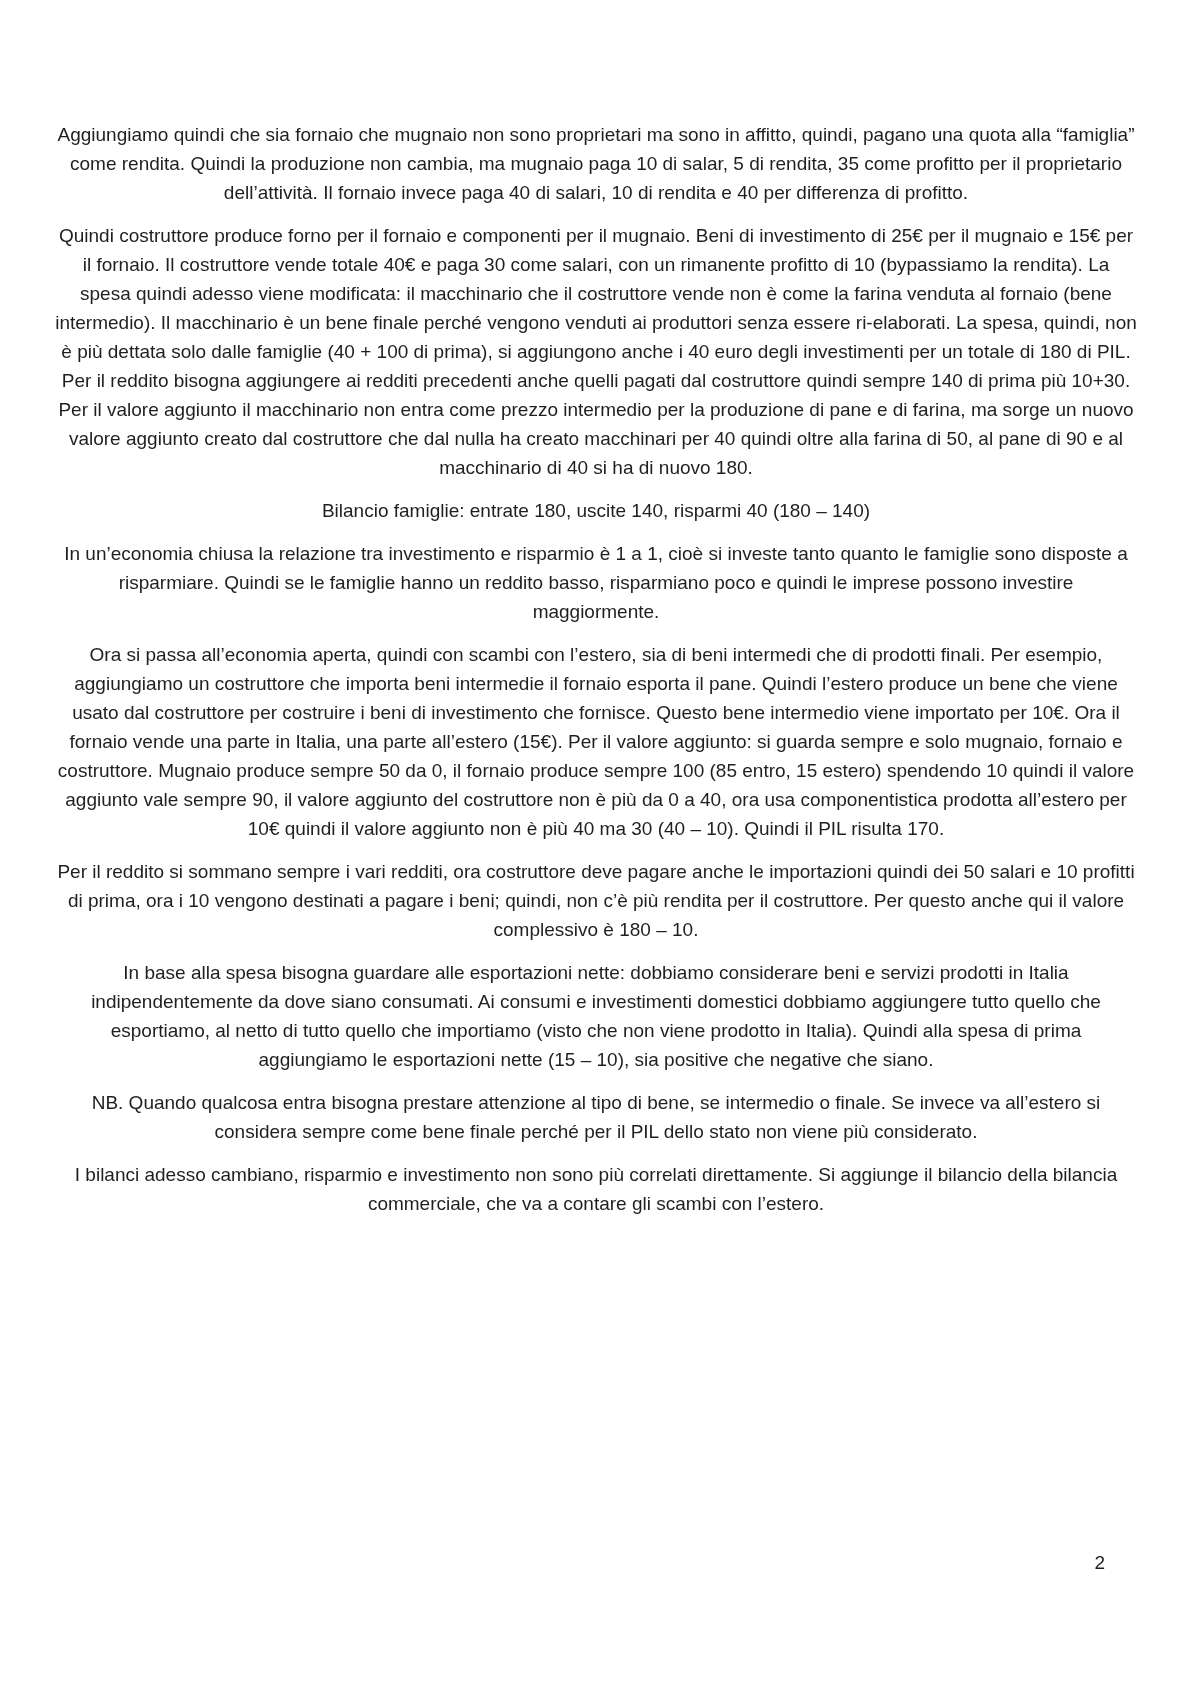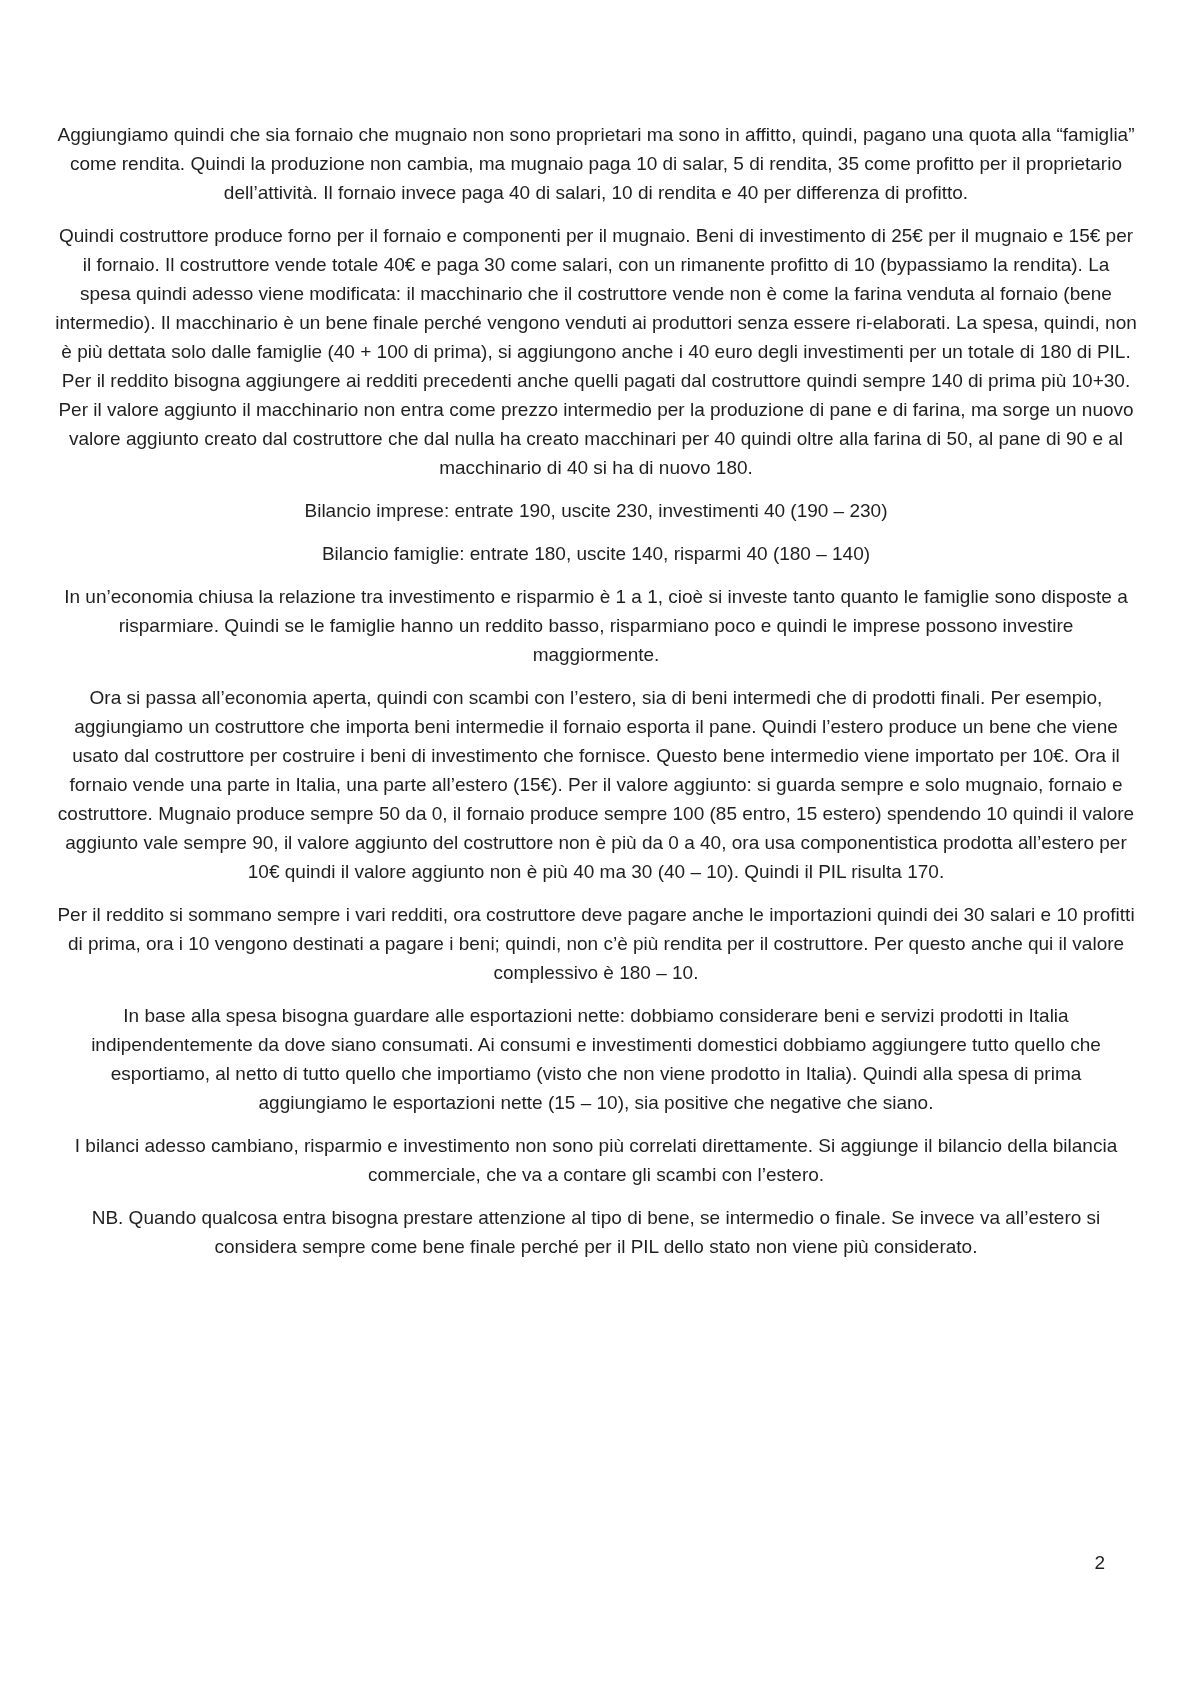--- a/index.html
+++ b/index.html
@@ -39,23 +39,22 @@
     color: #1f1f1f;
   }
 </style>
 </head>
 <body>
 
 <div class="page">
   <div class="doc-body">
     <p>Aggiungiamo quindi che sia fornaio che mugnaio non sono proprietari ma sono in affitto, quindi, pagano una quota alla “famiglia” come rendita. Quindi la produzione non cambia, ma mugnaio paga 10 di salar, 5 di rendita, 35 come profitto per il proprietario dell’attività. Il fornaio invece paga 40 di salari, 10 di rendita e 40 per differenza di profitto.</p>
     <p>Quindi costruttore produce forno per il fornaio e componenti per il mugnaio. Beni di investimento di 25€ per il mugnaio e 15€ per il fornaio. Il costruttore vende totale 40€ e paga 30 come salari, con un rimanente profitto di 10 (bypassiamo la rendita). La spesa quindi adesso viene modificata: il macchinario che il costruttore vende non è come la farina venduta al fornaio (bene intermedio). Il macchinario è un bene finale perché vengono venduti ai produttori senza essere ri-elaborati. La spesa, quindi, non è più dettata solo dalle famiglie (40 + 100 di prima), si aggiungono anche i 40 euro degli investimenti per un totale di 180 di PIL. Per il reddito bisogna aggiungere ai redditi precedenti anche quelli pagati dal costruttore quindi sempre 140 di prima più 10+30. Per il valore aggiunto il macchinario non entra come prezzo intermedio per la produzione di pane e di farina, ma sorge un nuovo valore aggiunto creato dal costruttore che dal nulla ha creato macchinari per 40 quindi oltre alla farina di 50, al pane di 90 e al macchinario di 40 si ha di nuovo 180.</p>
-    <p>Bilancio imprese: entrate 190, uscite 230, investimenti 40 (190 – 230)</p>
     <p>Bilancio famiglie: entrate 180, uscite 140, risparmi 40 (180 – 140)</p>
     <p>In un’economia chiusa la relazione tra investimento e risparmio è 1 a 1, cioè si investe tanto quanto le famiglie sono disposte a risparmiare. Quindi se le famiglie hanno un reddito basso, risparmiano poco e quindi le imprese possono investire maggiormente.</p>
     <p>Ora si passa all’economia aperta, quindi con scambi con l’estero, sia di beni intermedi che di prodotti finali. Per esempio, aggiungiamo un costruttore che importa beni intermedie il fornaio esporta il pane. Quindi l’estero produce un bene che viene usato dal costruttore per costruire i beni di investimento che fornisce. Questo bene intermedio viene importato per 10€. Ora il fornaio vende una parte in Italia, una parte all’estero (15€). Per il valore aggiunto: si guarda sempre e solo mugnaio, fornaio e costruttore. Mugnaio produce sempre 50 da 0, il fornaio produce sempre 100 (85 entro, 15 estero) spendendo 10 quindi il valore aggiunto vale sempre 90, il valore aggiunto del costruttore non è più da 0 a 40, ora usa componentistica prodotta all’estero per 10€ quindi il valore aggiunto non è più 40 ma 30 (40 – 10). Quindi il PIL risulta 170.</p>
-    <p>Per il reddito si sommano sempre i vari redditi, ora costruttore deve pagare anche le importazioni quindi dei 30 salari e 10 profitti di prima, ora i 10 vengono destinati a pagare i beni; quindi, non c’è più rendita per il costruttore. Per questo anche qui il valore complessivo è 180 – 10.</p>
+    <p>Per il reddito si sommano sempre i vari redditi, ora costruttore deve pagare anche le importazioni quindi dei 50 salari e 10 profitti di prima, ora i 10 vengono destinati a pagare i beni; quindi, non c’è più rendita per il costruttore. Per questo anche qui il valore complessivo è 180 – 10.</p>
     <p>In base alla spesa bisogna guardare alle esportazioni nette: dobbiamo considerare beni e servizi prodotti in Italia indipendentemente da dove siano consumati. Ai consumi e investimenti domestici dobbiamo aggiungere tutto quello che esportiamo, al netto di tutto quello che importiamo (visto che non viene prodotto in Italia). Quindi alla spesa di prima aggiungiamo le esportazioni nette (15 – 10), sia positive che negative che siano.</p>
+    <p>NB. Quando qualcosa entra bisogna prestare attenzione al tipo di bene, se intermedio o finale. Se invece va all’estero si considera sempre come bene finale perché per il PIL dello stato non viene più considerato.</p>
     <p>I bilanci adesso cambiano, risparmio e investimento non sono più correlati direttamente. Si aggiunge il bilancio della bilancia commerciale, che va a contare gli scambi con l’estero.</p>
-    <p>NB. Quando qualcosa entra bisogna prestare attenzione al tipo di bene, se intermedio o finale. Se invece va all’estero si considera sempre come bene finale perché per il PIL dello stato non viene più considerato.</p>
   </div>
   <div class="page-number">2</div>
 </div>
 
 </body></html>

